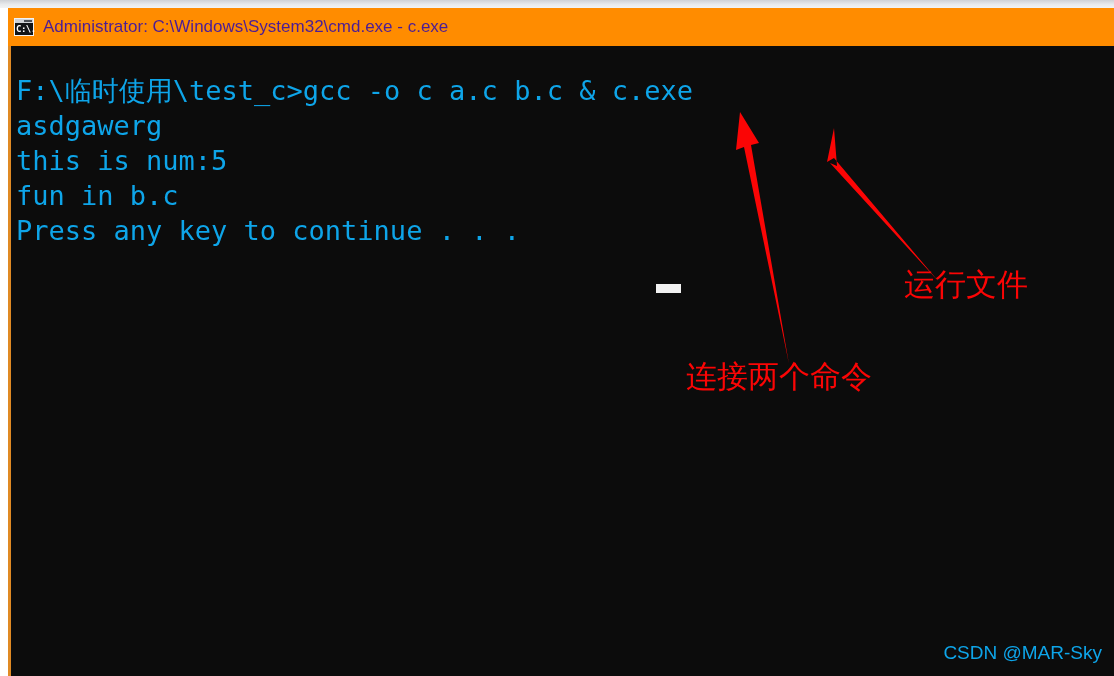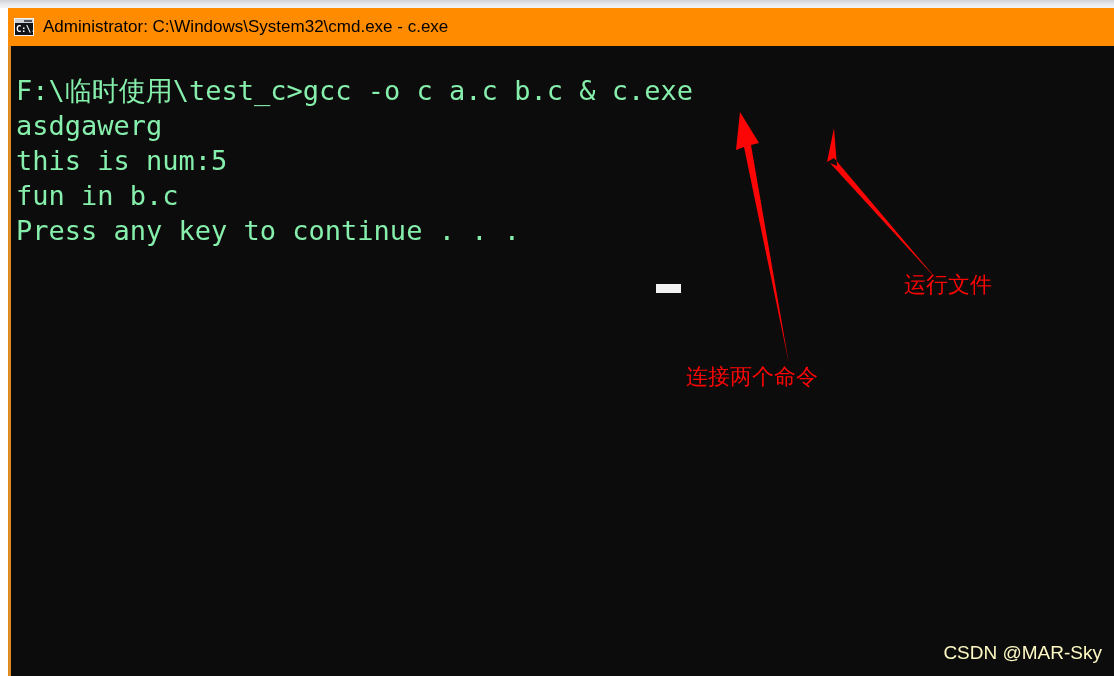--- a/index.html
+++ b/index.html
@@ -75,21 +75,21 @@
     left: 1px; top: 4px;
     right: 0; bottom: 0;
     color: #ffffff;
     font-family: "DejaVu Sans Mono", monospace;
     font-size: 9px;
     line-height: 12px;
     font-weight: bold;
     letter-spacing: -0.5px;
   }
   #titlebar-text {
-    color: #000000;
+    color: #4c1d95;
     font-size: 17px;
     font-family: "Liberation Sans", sans-serif;
     white-space: nowrap;
   }
 
   
   #console {
     position: absolute;
     left: 0;
     top: 38px;
@@ -100,21 +100,21 @@
     box-sizing: border-box;
     overflow: hidden;
   }
 
   #console-text {
     position: absolute;
     left: 5px;
     top: 27px;
     margin: 0;
     padding: 0;
-    color: #86efac;
+    color: #0ea5e9;
     font-family: "DejaVu Sans Mono", monospace;
     font-size: 27px;
     line-height: 35px;
     white-space: pre;
   }
 
   
   #cursor {
     position: absolute;
     left: 645px;
@@ -129,33 +129,33 @@
     position: absolute;
     left: 0; top: 0;
     width: 1106px;
     height: 630px;
     pointer-events: none;
   }
   .annot-label {
     position: absolute;
     color: #fb0505;
     font-family: "Liberation Sans", sans-serif;
-    font-size: 22px;
+    font-size: 31px;
     line-height: 34px;
     white-space: nowrap;
   }
   #annot-label-run   { left: 893px; top: 222px; }
   #annot-label-chain { left: 675px; top: 314px; }
 
   
   #watermark {
     position: absolute;
     right: 12px;
     bottom: 12px;
-    color: #fef9c3;
+    color: #0ea5e9;
     font-family: "Liberation Sans", sans-serif;
     font-size: 19px;
     white-space: nowrap;
   }
 </style>
 </head>
 <body>
 
 <div id="screen">
 

